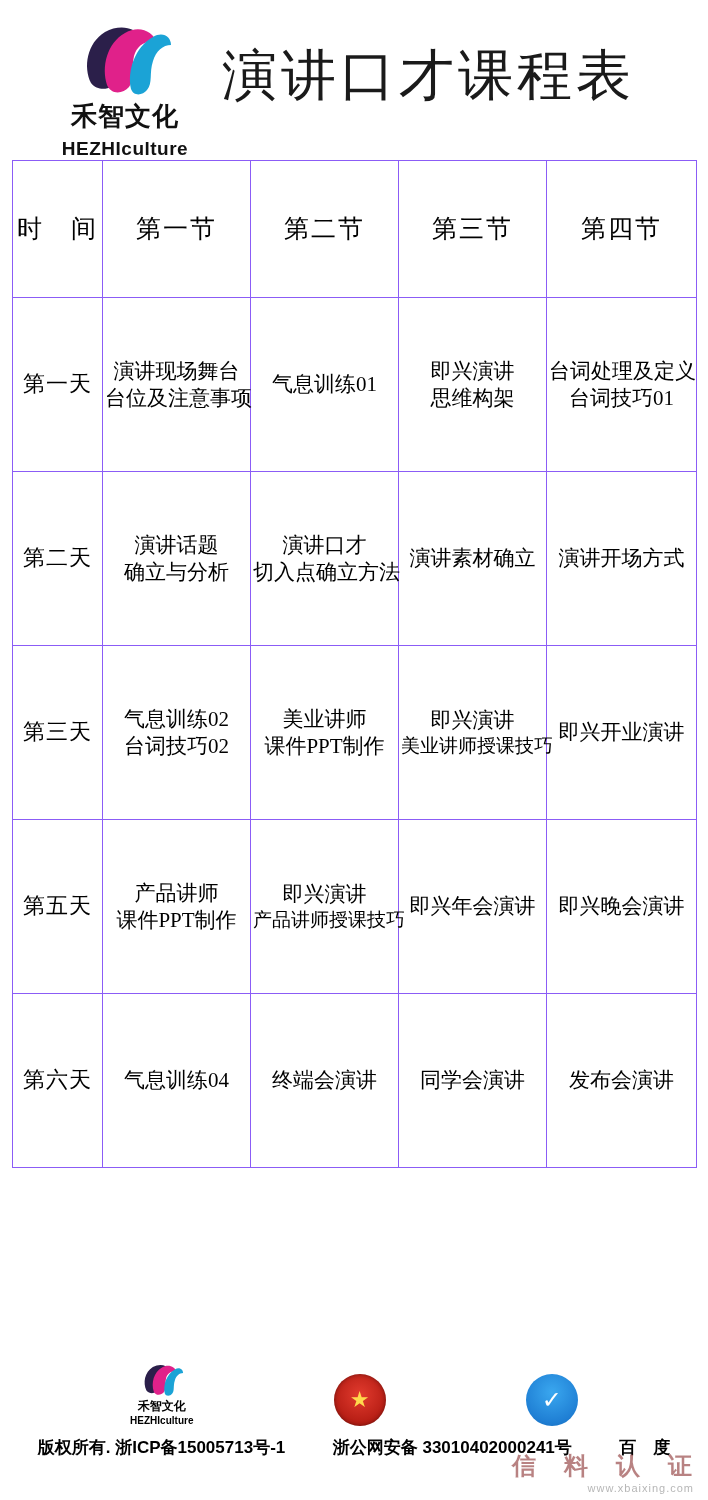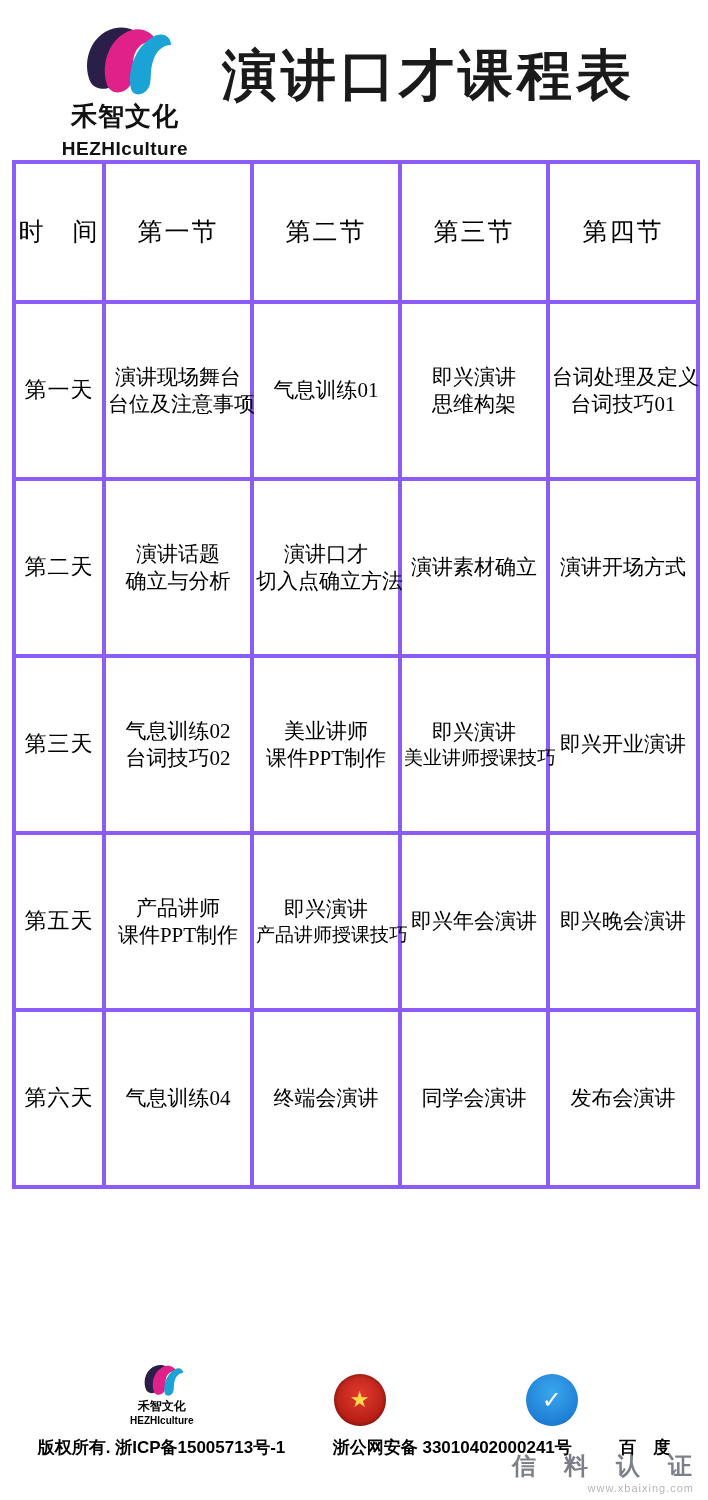--- a/index.html
+++ b/index.html
@@ -48,39 +48,39 @@
     font-family: "Liberation Sans", "DejaVu Sans", sans-serif;
     font-weight: bold;
     font-size: 19px;
     letter-spacing: 0.5px;
     margin-top: 4px;
     color: #111;
   }
   .page-title {
     flex: 1;
     font-size: 55px;
-    font-weight: bold;
+    font-weight: normal;
     letter-spacing: 4px;
     padding-left: 22px;
     padding-bottom: 26px;
     color: #1a1a1a;
     font-family: "Liberation Serif", "DejaVu Serif", serif;
   }
 
   
   .table-wrap {
     padding: 0 12px;
   }
   table.schedule {
     border-collapse: collapse;
     width: 684px;
     table-layout: fixed;
   }
   table.schedule td, table.schedule th {
-    border: 4px solid #8b5cf6;
+    border: 1px solid #8b5cf6;
     text-align: center;
     vertical-align: middle;
     font-size: 21px;
     line-height: 1.28;
     padding: 4px 2px;
     font-family: "Liberation Serif", "DejaVu Serif", serif;
     font-weight: normal;
   }
   table.schedule thead th {
     height: 128px;
@@ -184,21 +184,21 @@
     position: absolute;
     right: 14px;
     bottom: 6px;
     text-align: center;
     opacity: 0.55;
   }
   .wm-main {
     font-family: "Liberation Sans", "DejaVu Sans", sans-serif;
     font-weight: bold;
     font-size: 24px;
-    color: #0f172a;
+    color: #7f1d1d;
     letter-spacing: 2px;
     text-align: right;
   }
   .wm-sub {
     font-family: "Liberation Sans", "DejaVu Sans", sans-serif;
     font-size: 11px;
     color: #7a7a7a;
     letter-spacing: 1px;
     text-align: right;
   }

